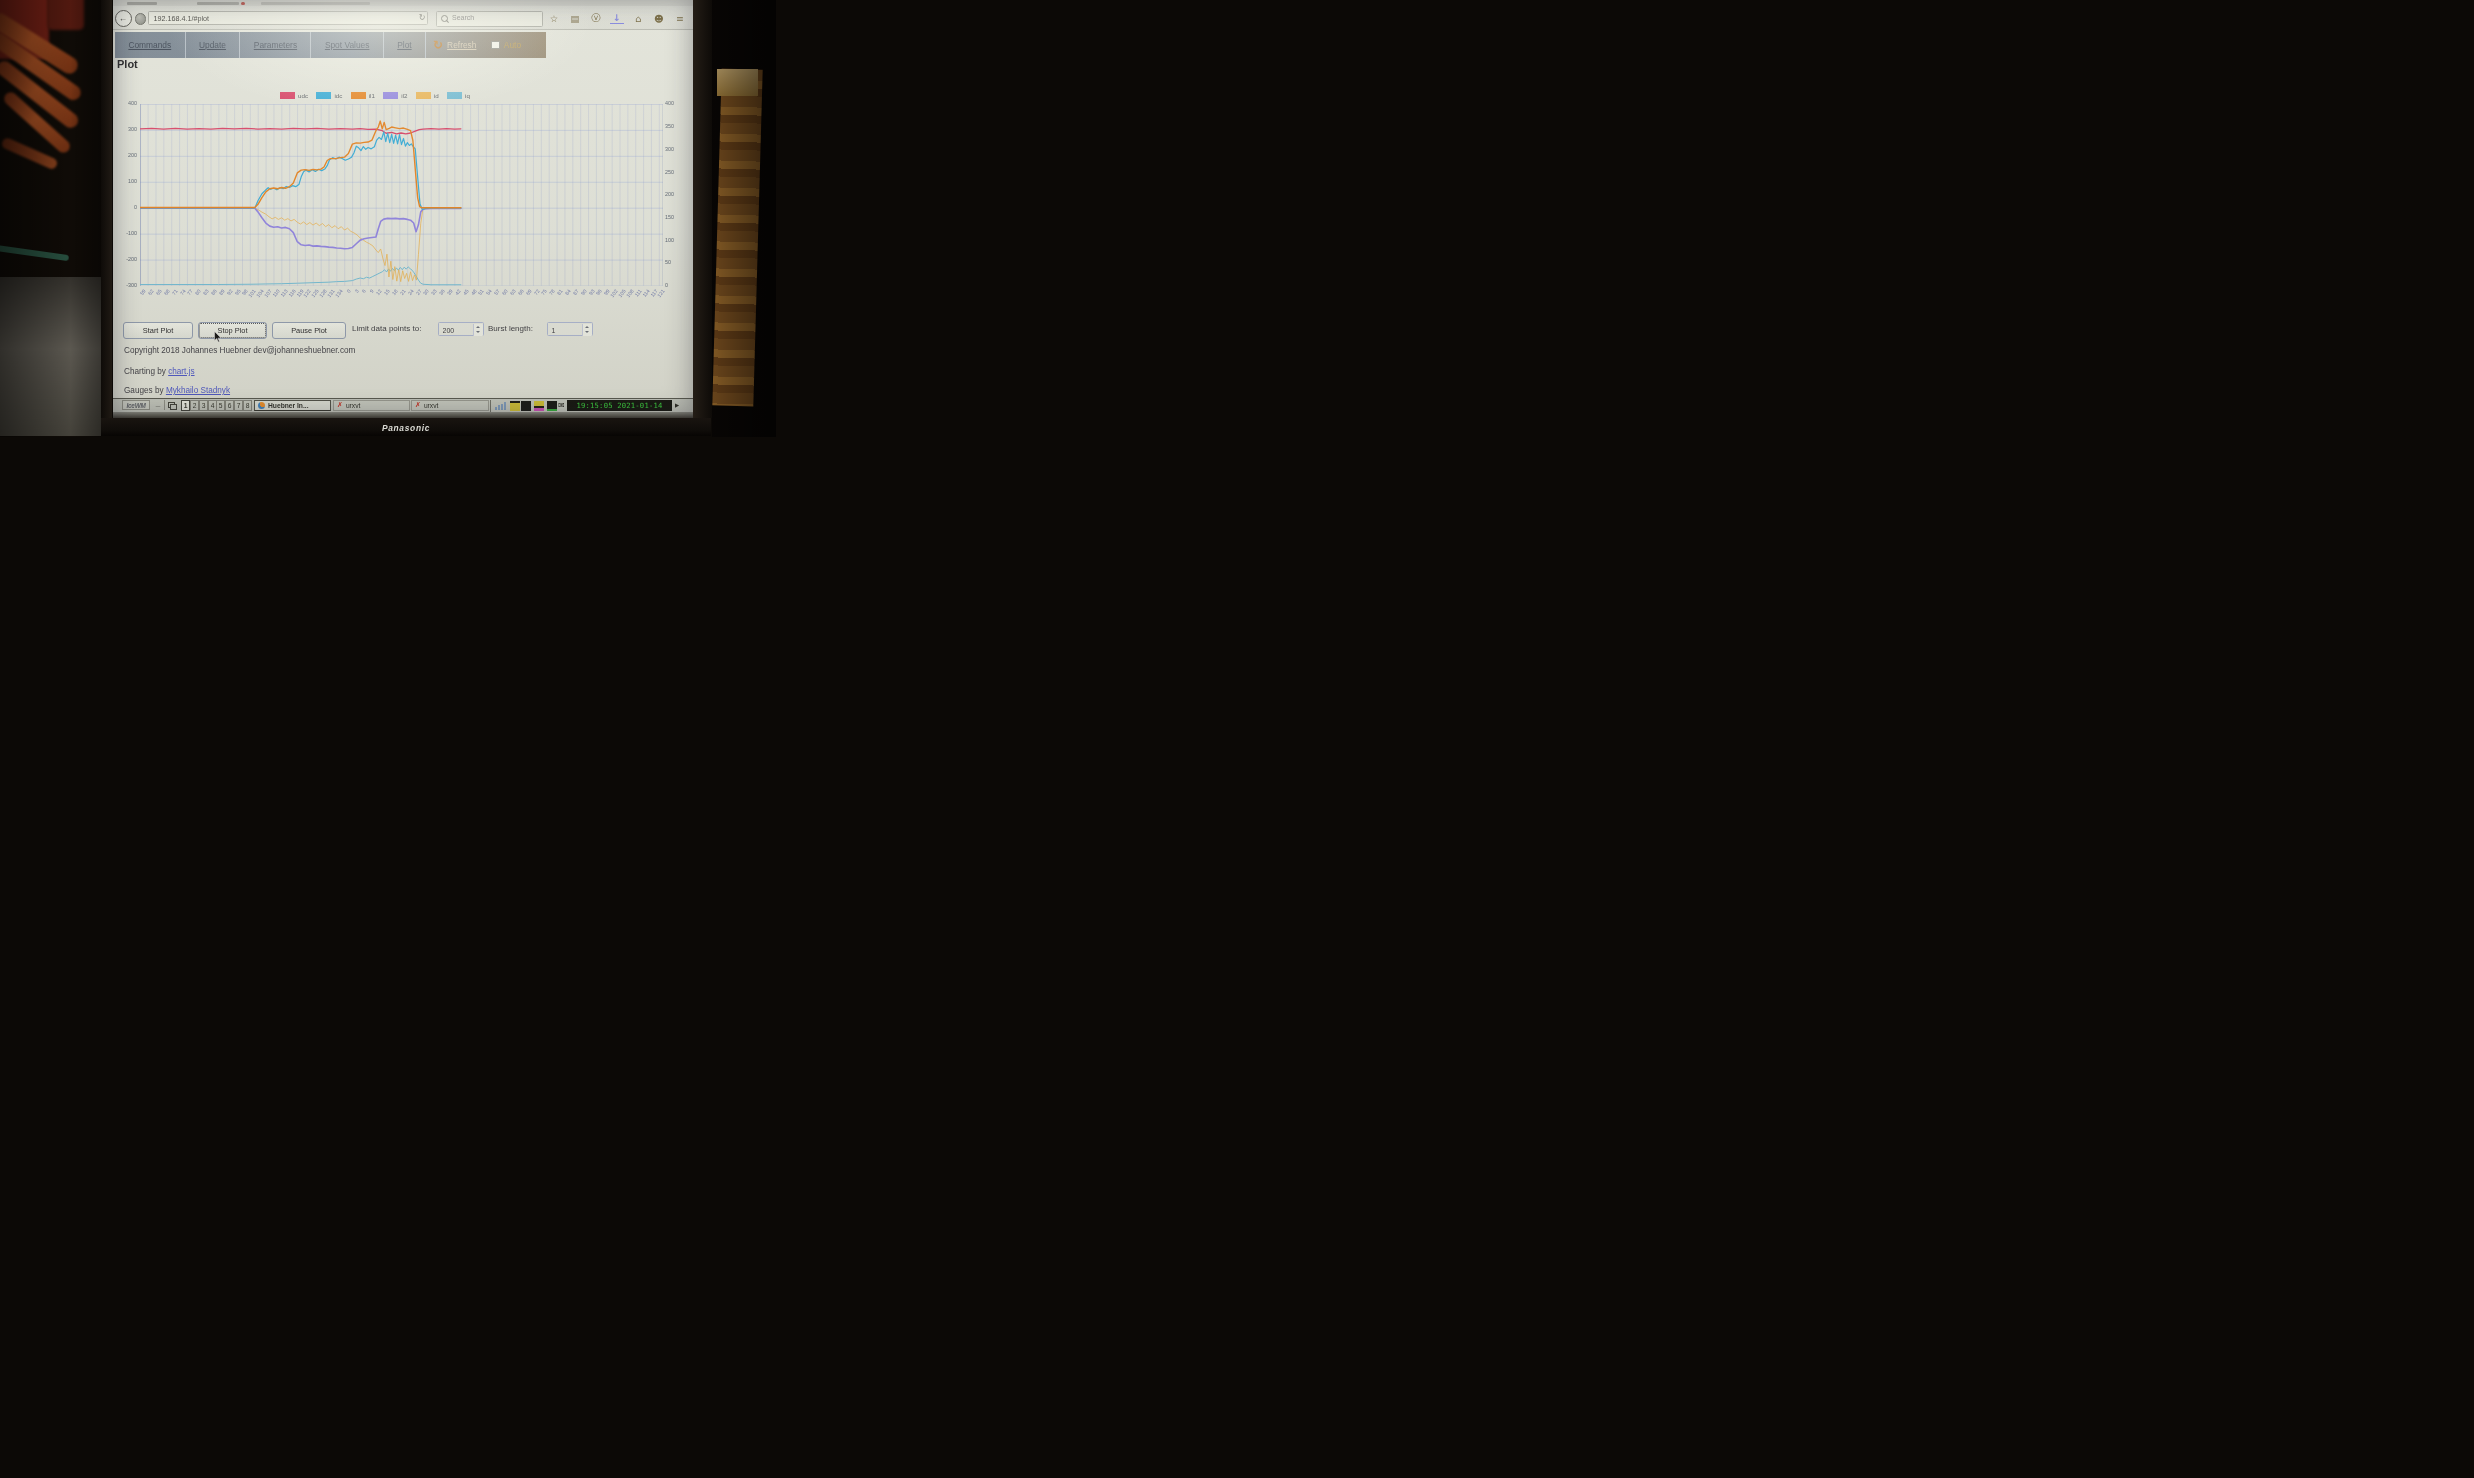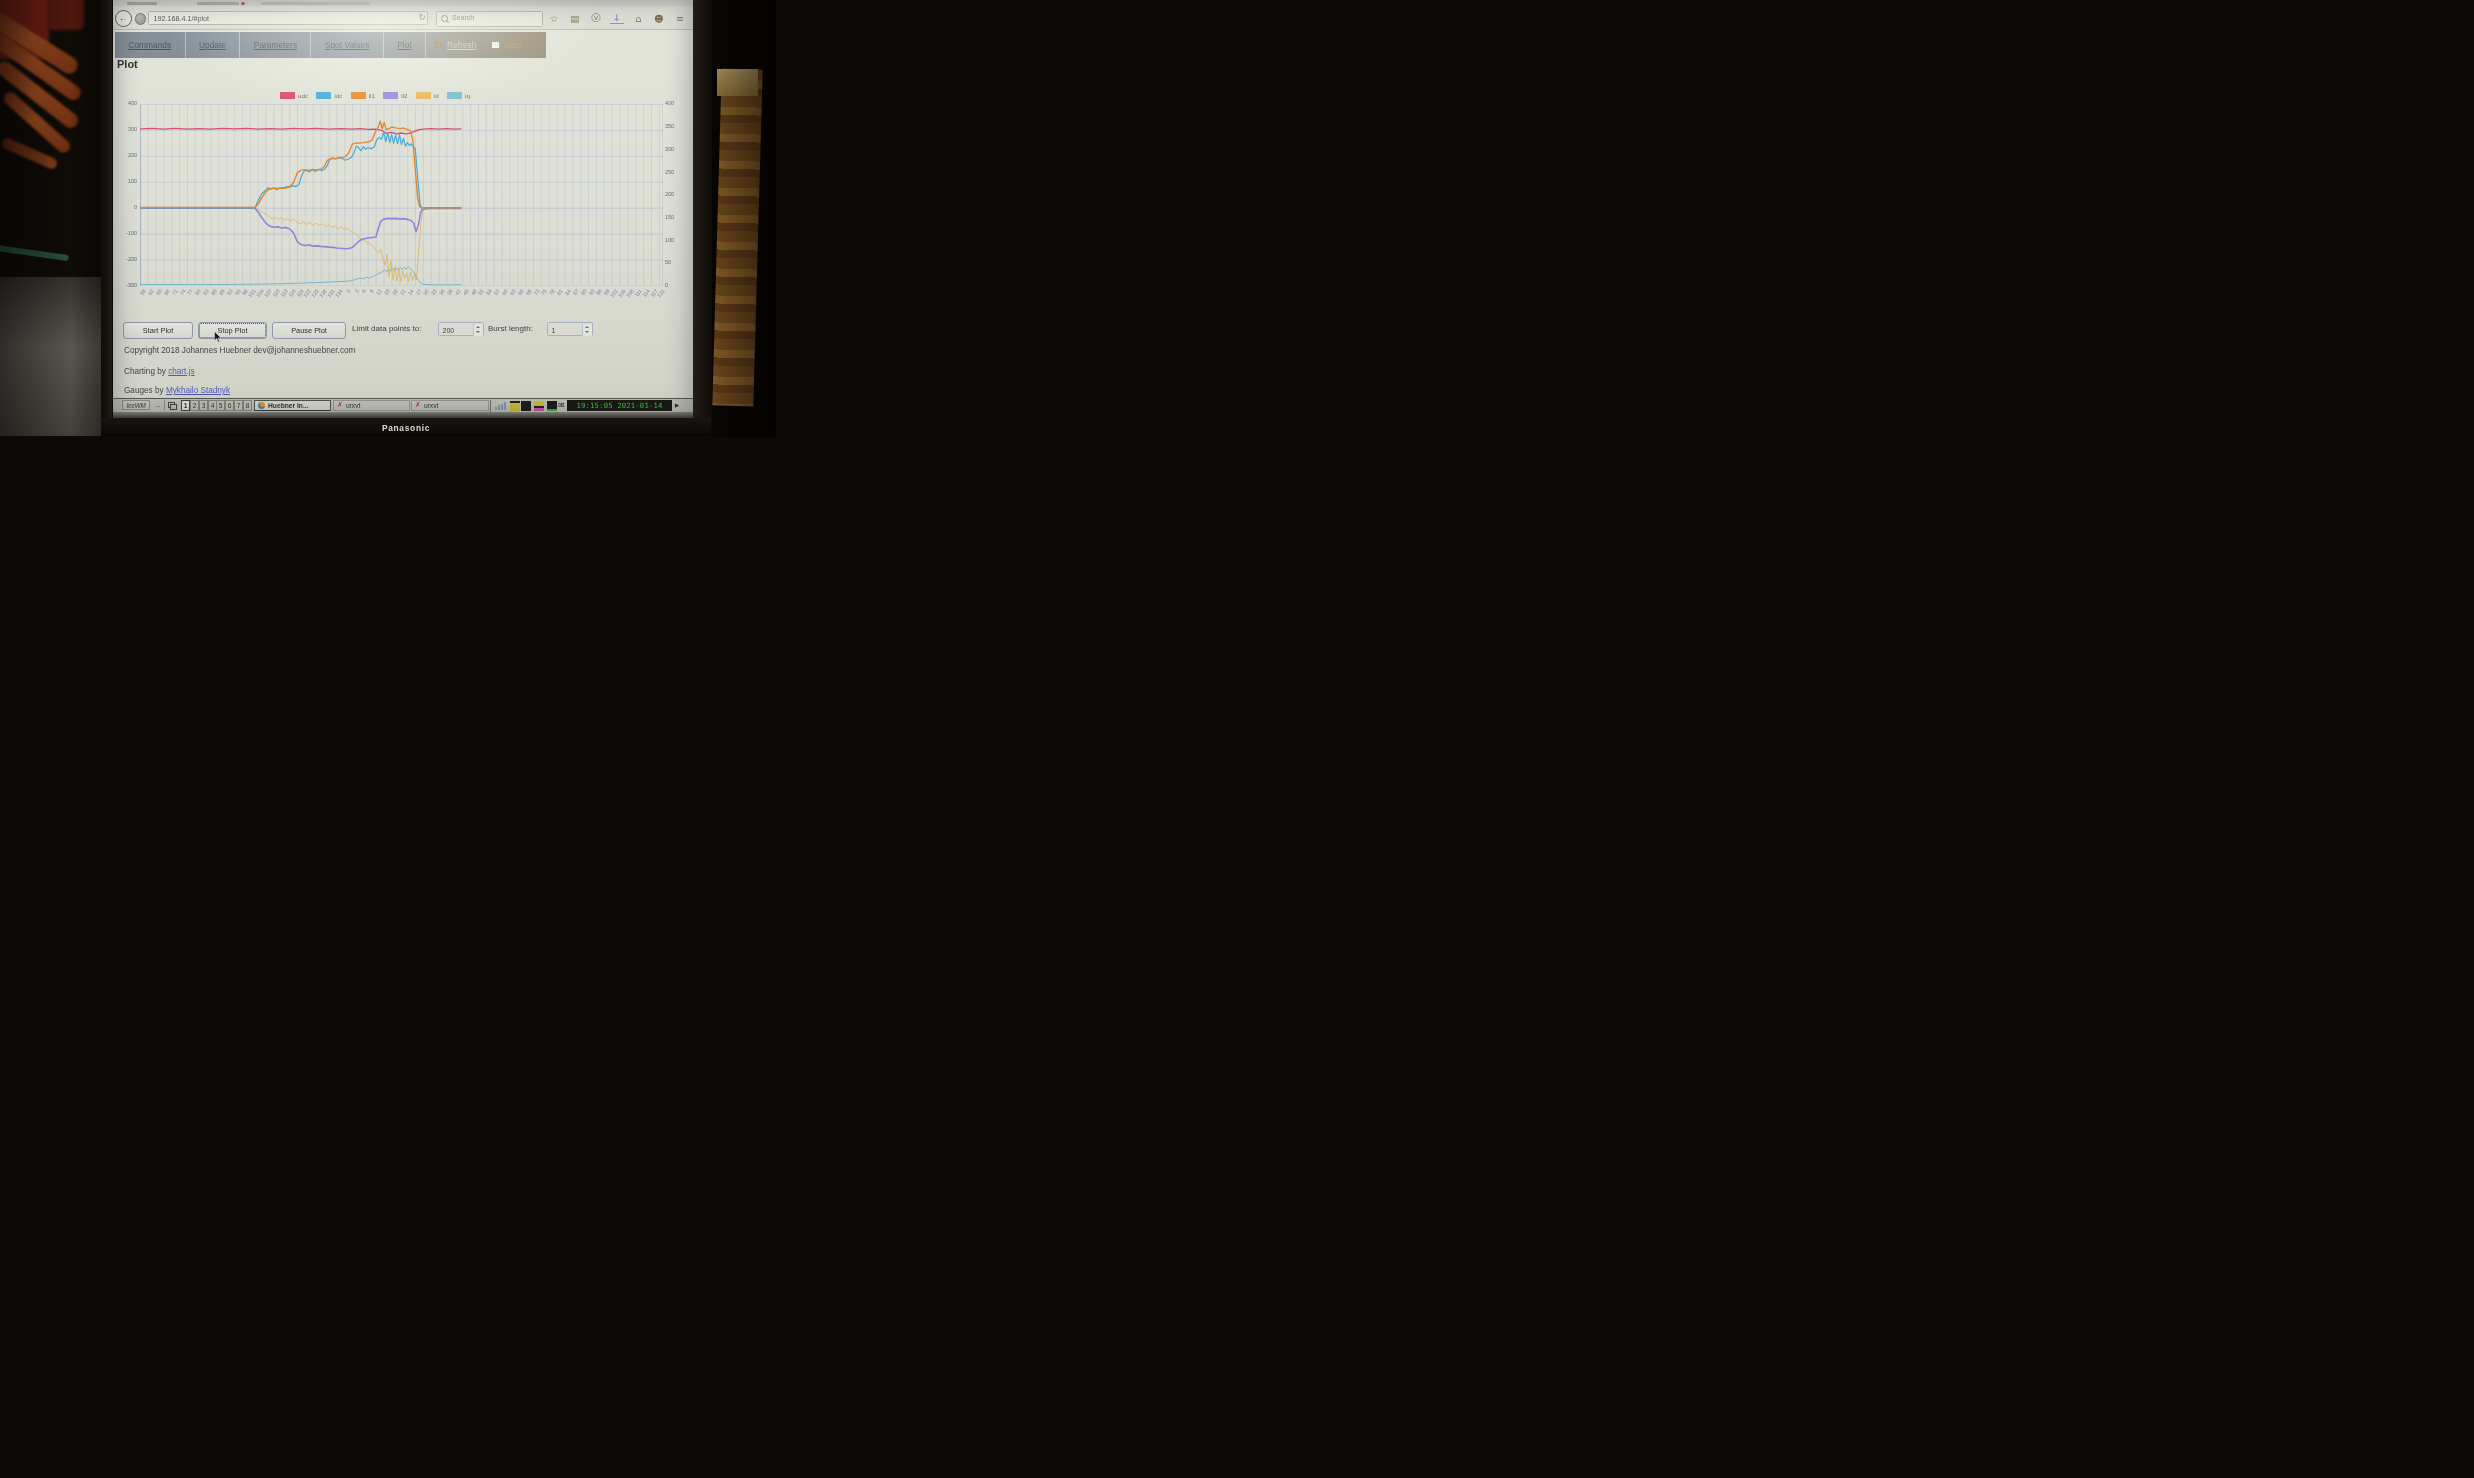--- a/index.html
+++ b/index.html
@@ -20,21 +20,21 @@
   .scene-left::after{content:"";position:absolute;inset:0;background:linear-gradient(90deg,rgba(0,0,0,.55),rgba(0,0,0,.15) 70%,rgba(0,0,0,.45));}
   .scene-right{position:absolute;left:712px;top:0;width:64px;height:437px;background:#0a0705;overflow:hidden;}
   .wood{position:absolute;left:5px;top:69px;width:41px;height:337px;transform:rotate(1.6deg);
         background:repeating-linear-gradient(180deg,#8a5a24 0 11px,#a9742f 11px 19px,#774a1c 19px 27px);}
   .wood-top{position:absolute;left:5px;top:69px;width:41px;height:27px;background:linear-gradient(180deg,#d9b878,#b08a42);}
   .scene-right::after{content:"";position:absolute;inset:0;background:linear-gradient(90deg,rgba(0,0,0,.25),rgba(0,0,0,.65));}
   
   .bezel-left{position:absolute;left:101px;top:0;width:11.4px;height:418px;background:linear-gradient(90deg,#0e0b08,#201a14);}
   .bezel-right{position:absolute;left:693px;top:0;width:19px;height:418px;background:linear-gradient(90deg,#241d16,#0e0b08);}
   .bezel-bottom{position:absolute;left:101px;top:418px;width:610px;height:18.3px;background:linear-gradient(180deg,#191410,#0f0c09 70%,#070503);}
-  .brand{position:absolute;left:0;right:0;top:4.5px;text-align:center;color:#dcdcd6;font-weight:bold;font-size:8.4px;letter-spacing:0.7px;}
+  .brand{position:absolute;left:0;right:0;top:4.5px;text-align:center;color:#dcdcd6;font-weight:bold;font-size:8.4px;letter-spacing:0.7px;font-style:italic;}
   #screen{position:absolute;left:113px;top:0;width:580px;height:418px;background:#dfe1d8;overflow:hidden;}
   #screen .inner-shadow{position:absolute;inset:0;box-shadow:inset 0 0 27px rgba(25,25,40,.38);pointer-events:none;z-index:60;}
   .glare{position:absolute;inset:0;pointer-events:none;z-index:59;
     background:
      radial-gradient(ellipse 307px 134px at 46% 5%, rgba(255,255,244,.50), rgba(255,255,244,0) 70%),
      linear-gradient(180deg, rgba(255,250,234,.14), rgba(185,178,150,.05) 55%, rgba(110,100,75,.13)),
      repeating-linear-gradient(90deg, rgba(120,120,160,.05) 0 0.5px, rgba(0,0,0,0) 0.5px 2px);}
   
   .tabstrip{position:absolute;left:0;top:0;width:580px;height:6px;background:#d4d6ce;border-bottom:0.5px solid #a4a69e;}
   .tab-smudge{position:absolute;top:1.5px;height:3.5px;background:#6a6a64;opacity:.5;border-radius:1px;}

